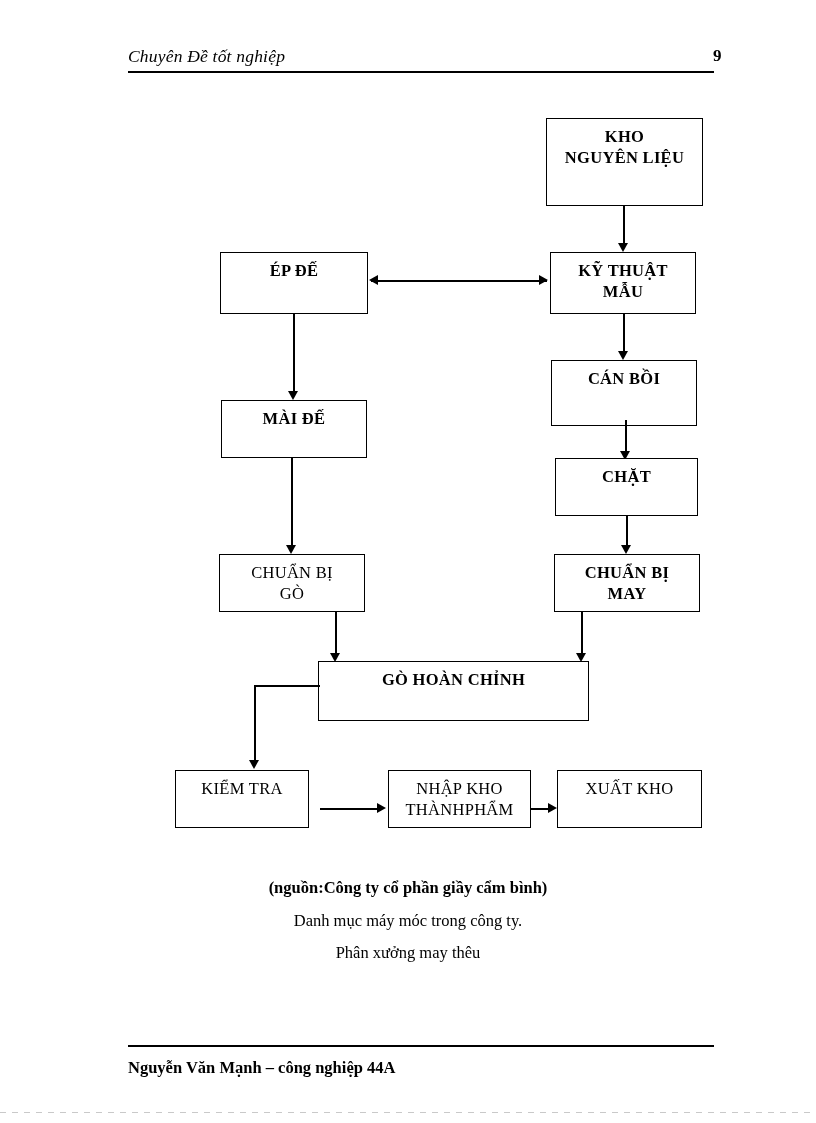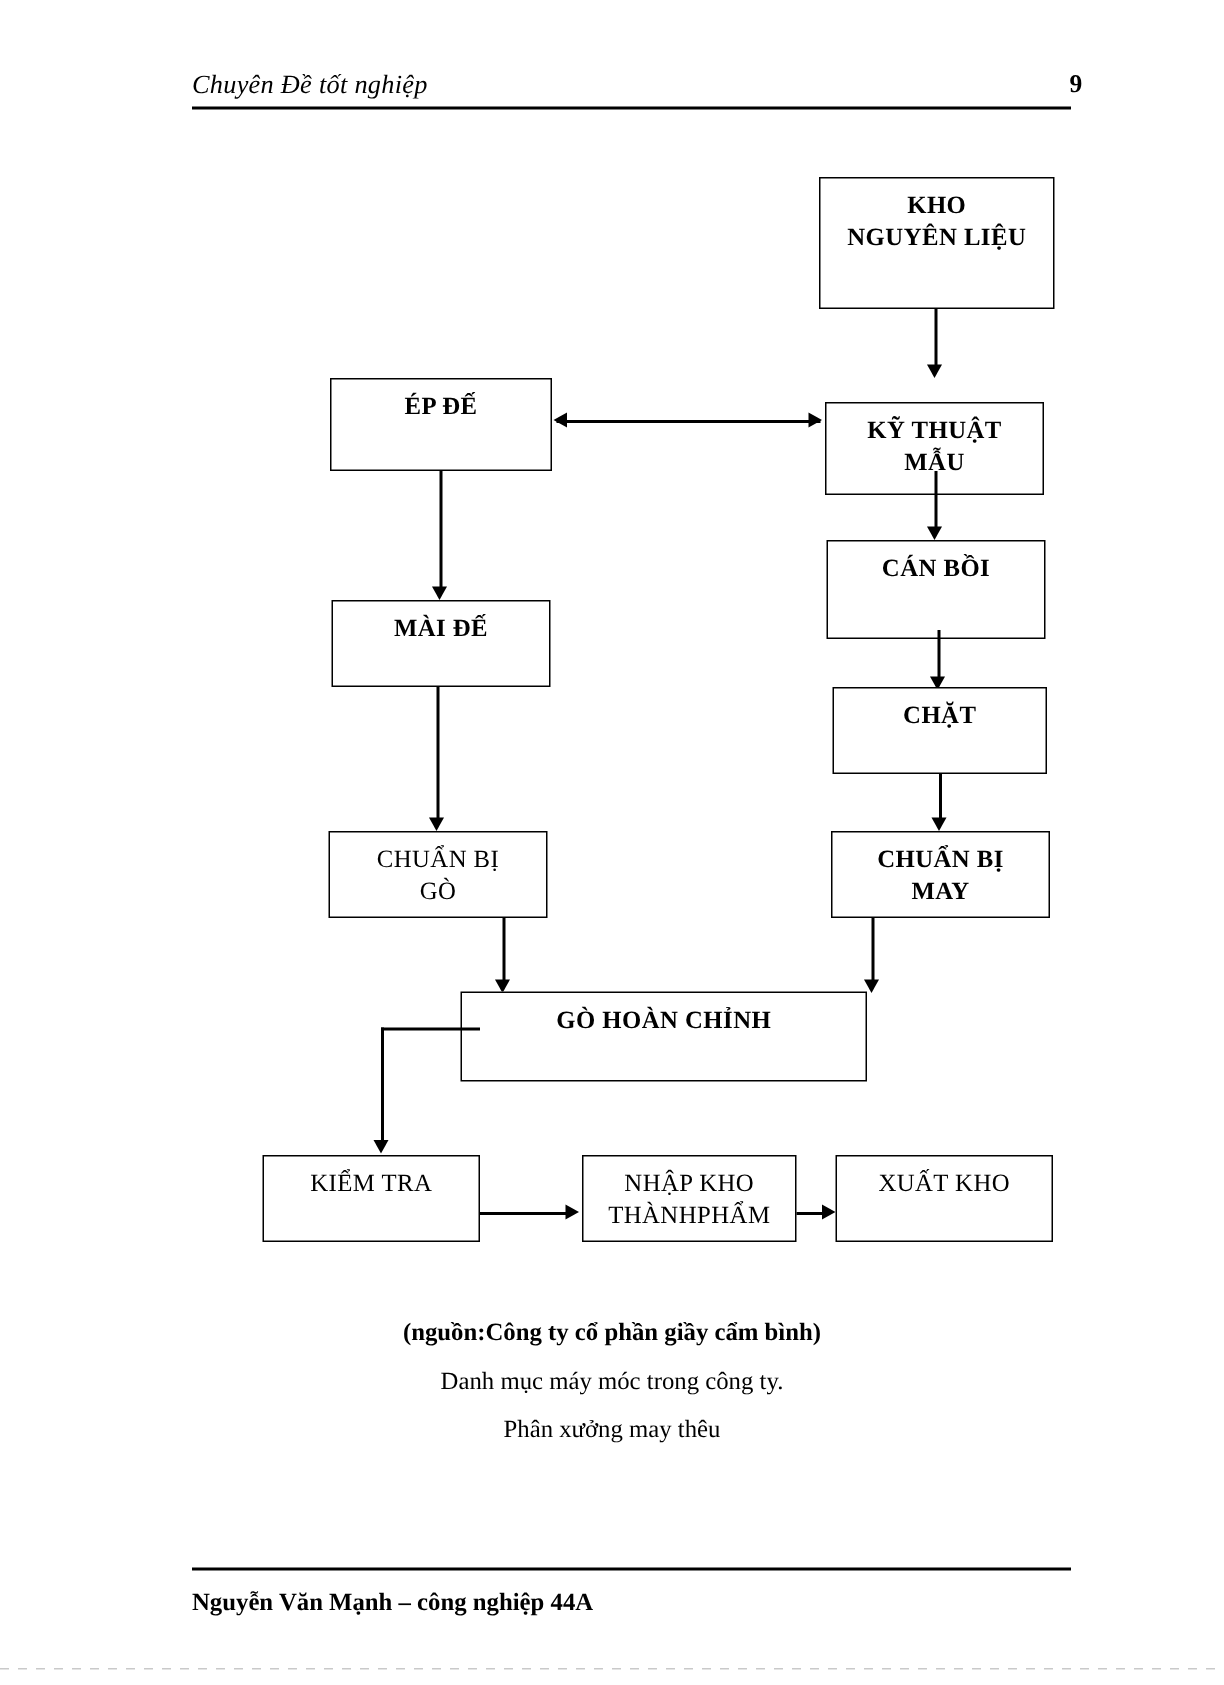--- a/index.html
+++ b/index.html
@@ -189,21 +189,21 @@
 NGUYÊN LIỆU</div>
     </div>
 
     <div class="ln-v" style="left:623px; top:206px; height:38px;"></div>
     <div class="arw-d" style="left:618px; top:243px;"></div>
 
     <div class="fc-box" style="left:220px; top:252px; width:148px; height:62px;">
       <div class="fc-label bold">ÉP ĐẾ</div>
     </div>
 
-    <div class="fc-box" style="left:550px; top:268px; width:146px; height:62px;">
+    <div class="fc-box" style="left:550px; top:252px; width:146px; height:62px;">
       <div class="fc-label bold">KỸ THUẬT
 MẪU</div>
     </div>
 
     <div class="ln-h" style="left:371px; top:280px; width:176px;"></div>
     <div class="arw-l" style="left:369px; top:275px;"></div>
     <div class="arw-r" style="left:539px; top:275px;"></div>
 
     <div class="ln-v" style="left:623px; top:314px; height:39px;"></div>
     <div class="arw-d" style="left:618px; top:351px;"></div>
@@ -241,29 +241,29 @@
       <div class="fc-label bold">CHUẨN BỊ
 MAY</div>
     </div>
 
     <div class="ln-v" style="left:335px; top:612px; height:44px;"></div>
     <div class="arw-d" style="left:330px; top:653px;"></div>
 
     <div class="ln-v" style="left:581px; top:612px; height:44px;"></div>
     <div class="arw-d" style="left:576px; top:653px;"></div>
 
-    <div class="fc-box" style="left:307px; top:661px; width:271px; height:60px;">
+    <div class="fc-box" style="left:318px; top:661px; width:271px; height:60px;">
       <div class="fc-label bold">GÒ HOÀN CHỈNH</div>
     </div>
 
     <div class="ln-h" style="left:254px; top:685px; width:66px;"></div>
     <div class="ln-v" style="left:254px; top:685px; height:78px;"></div>
     <div class="arw-d" style="left:249px; top:760px;"></div>
 
-    <div class="fc-box" style="left:175px; top:770px; width:145px; height:58px;">
+    <div class="fc-box" style="left:175px; top:770px; width:134px; height:58px;">
       <div class="fc-label reg">KIỂM TRA</div>
     </div>
 
     <div class="ln-h" style="left:320px; top:808px; width:58px;"></div>
     <div class="arw-r" style="left:377px; top:803px;"></div>
 
     <div class="fc-box" style="left:388px; top:770px; width:143px; height:58px;">
       <div class="fc-label reg">NHẬP KHO
 THÀNHPHẨM</div>
     </div>

